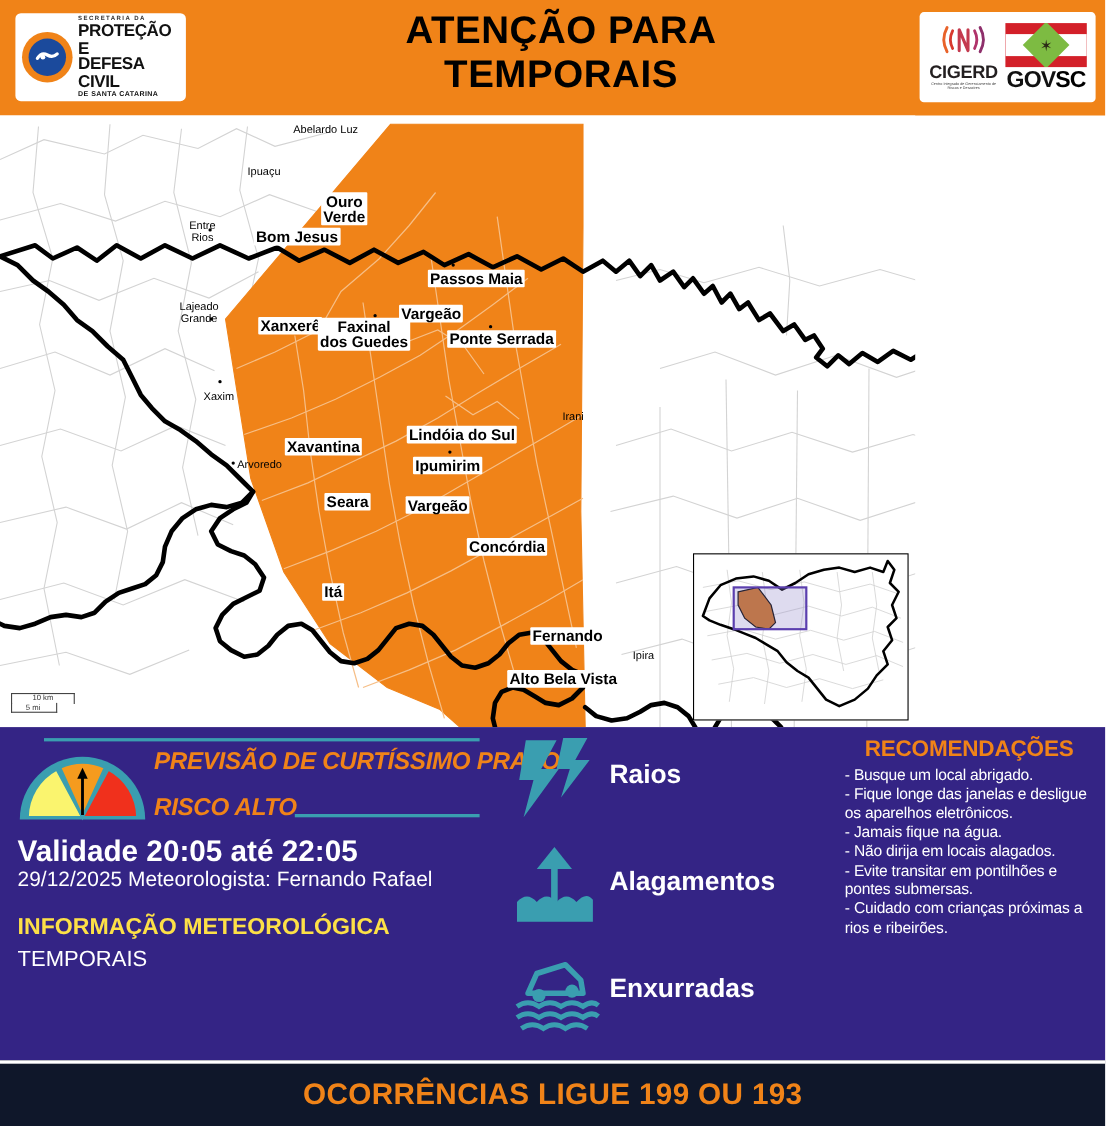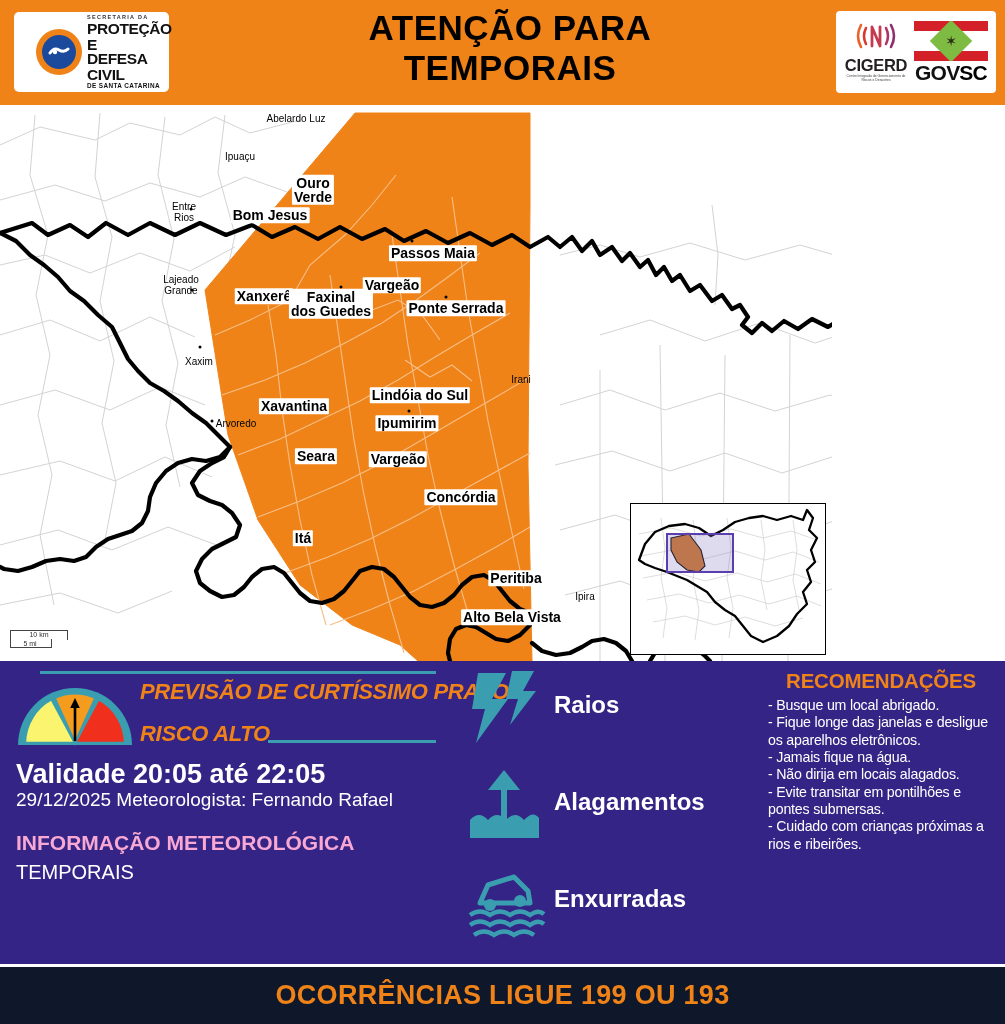--- a/index.html
+++ b/index.html
@@ -2,21 +2,21 @@
 <html><head>
 <meta charset="utf-8">
 <style>
   html,body{margin:0;padding:0;background:#fff;}
   body{font-family:"Liberation Sans",sans-serif;}
   #page{position:relative;width:1005px;height:1024px;overflow:hidden;background:#fff;}
 
   
   .header{position:absolute;left:0;top:0;width:1005px;height:105px;background:#F08318;box-sizing:border-box;}
   .logo-box{position:absolute;left:14px;top:12px;width:155px;height:80px;background:#fff;border-radius:5px;
-            display:flex;align-items:center;justify-content:flex-start;padding-left:22px;box-sizing:border-box;}
+            display:flex;align-items:center;justify-content:flex-start;padding-left:6px;box-sizing:border-box;}
   .dc-emblem{width:46px;height:46px;border-radius:50%;background:#F08318;display:flex;align-items:center;justify-content:center;flex:0 0 auto;}
   .dc-emblem-inner{width:34px;height:34px;border-radius:50%;background:#1B4A9C;display:flex;align-items:center;justify-content:center;}
   .dc-text{margin-left:5px;line-height:1;}
   .dc-t1{font-size:5.5px;letter-spacing:1.3px;color:#333;font-weight:bold;}
   .dc-t2{font-size:15.5px;font-weight:bold;color:#111;letter-spacing:-0.4px;margin-top:1px;}
   .dc-t3{font-size:15.5px;font-weight:bold;color:#111;letter-spacing:-0.4px;margin-top:-1px;}
   .dc-t4{font-size:6.4px;font-weight:bold;color:#111;letter-spacing:0.4px;margin-top:1px;}
 
   .title{position:absolute;left:200px;top:8px;width:620px;text-align:center;color:#000;
          font-size:35px;font-weight:bold;line-height:1.15;letter-spacing:0.5px;}
@@ -58,21 +58,21 @@
 
   .gauge{position:absolute;left:14px;top:22px;width:122px;height:66px;}
   .risk-title{position:absolute;left:140px;top:18px;font-size:22px;font-weight:bold;font-style:italic;color:#F08318;
               letter-spacing:-0.3px;white-space:nowrap;}
   .risk-level{position:absolute;left:140px;top:60px;font-size:22px;font-weight:bold;font-style:italic;color:#F08318;
               letter-spacing:-0.3px;white-space:nowrap;}
   .risk-underline{position:absolute;left:268px;top:79px;width:168px;height:2.5px;background:#3A9EB0;}
 
   .validade{position:absolute;left:16px;top:98px;font-size:27px;font-weight:bold;color:#fff;white-space:nowrap;}
   .metline{position:absolute;left:16px;top:128px;font-size:19px;color:#fff;white-space:nowrap;}
-  .infohead{position:absolute;left:16px;top:170px;font-size:21px;font-weight:bold;color:#f9a8d4;white-space:nowrap;}
+  .infohead{position:absolute;left:16px;top:170px;font-size:21px;font-weight:bold;color:#fde047;white-space:nowrap;}
   .infobody{position:absolute;left:16px;top:200px;font-size:20px;color:#fff;white-space:nowrap;}
 
   .hazards{position:absolute;left:468px;top:8px;width:290px;}
   .hz{position:relative;height:97px;}
   .hz-icon{position:absolute;left:0;top:0;width:86px;height:80px;}
   .hz-label{position:absolute;left:86px;top:22px;font-size:24px;font-weight:bold;color:#fff;white-space:nowrap;}
 
   .recs{position:absolute;left:762px;top:8px;width:238px;}
   .recs-title{text-align:center;font-size:20.5px;font-weight:bold;color:#F08318;letter-spacing:-0.2px;}
   .recs ul{list-style:none;margin:4px 0 0 0;padding:0 0 0 6px;}
@@ -278,21 +278,21 @@
         <div class="city inzone" style="left: 316px; top: 351px;">
           <div>Seara</div>
         </div>
         <div class="city inzone" style="left: 398px; top: 354px;">
           <div>Vargeão</div>
         </div>
         <div class="city inzone" style="left: 461px; top: 392px;">
           <div>Concórdia</div>
         </div>
         <div class="city inzone" style="left: 516px; top: 473px;">
-          <div>Peritiba</div>
+          <div>Fernando</div>
         </div>
         <div class="city inzone" style="left: 512px; top: 512px;">
           <div>Alto Bela Vista</div>
         </div>
         <div class="city inzone" style="left: 303px; top: 433px;">
           <div>Itá</div>
         </div>
         <div class="citydot" style="left: 412px; top: 136px;"></div>
         <div class="city inzone" style="left: 433px; top: 148px;">
           <div>Passos Maia</div>

